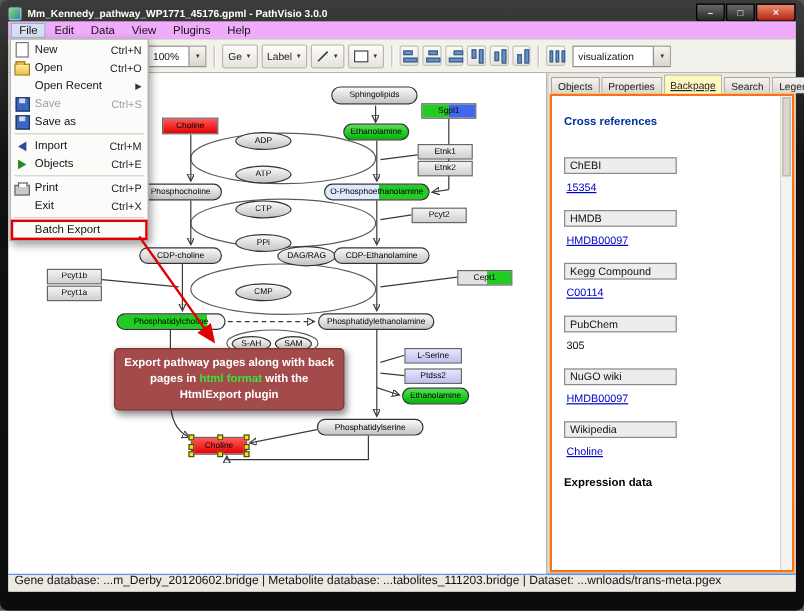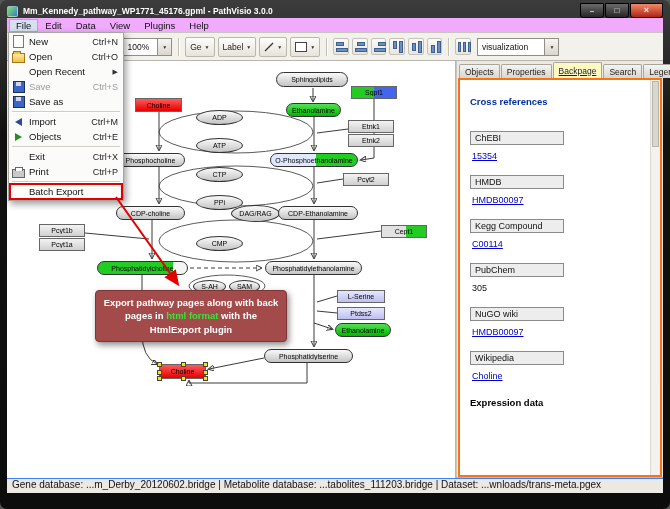--- a/index.html
+++ b/index.html
@@ -446,30 +446,30 @@
       </div>
       <div class="fm-item">
         <span class="fm-icon">
           <span class="arr-green"></span>
         </span>
         <span class="fm-label">Objects</span>
         <span class="fm-short">Ctrl+E</span>
       </div>
       <div class="fm-sep"></div>
       <div class="fm-item">
+        <span class="fm-icon">
+          <span class="ic-printer"></span>
+        </span>
+        <span class="fm-label">Print</span>
+        <span class="fm-short">Ctrl+P</span>
+      </div>
+      <div class="fm-item">
         <span class="fm-icon"></span>
         <span class="fm-label">Exit</span>
         <span class="fm-short">Ctrl+X</span>
-      </div>
-      <div class="fm-item">
-        <span class="fm-icon">
-          <span class="ic-printer"></span>
-        </span>
-        <span class="fm-label">Print</span>
-        <span class="fm-short">Ctrl+P</span>
       </div>
       <div class="fm-sep"></div>
       <div class="fm-item boxed">
         <span class="fm-icon"></span>
         <span class="fm-label">Batch Export</span>
         <span class="fm-short"></span>
       </div>
     </div>
 
   <svg class="anno-arrow" width="670" height="509" viewBox="0 0 670 509">

